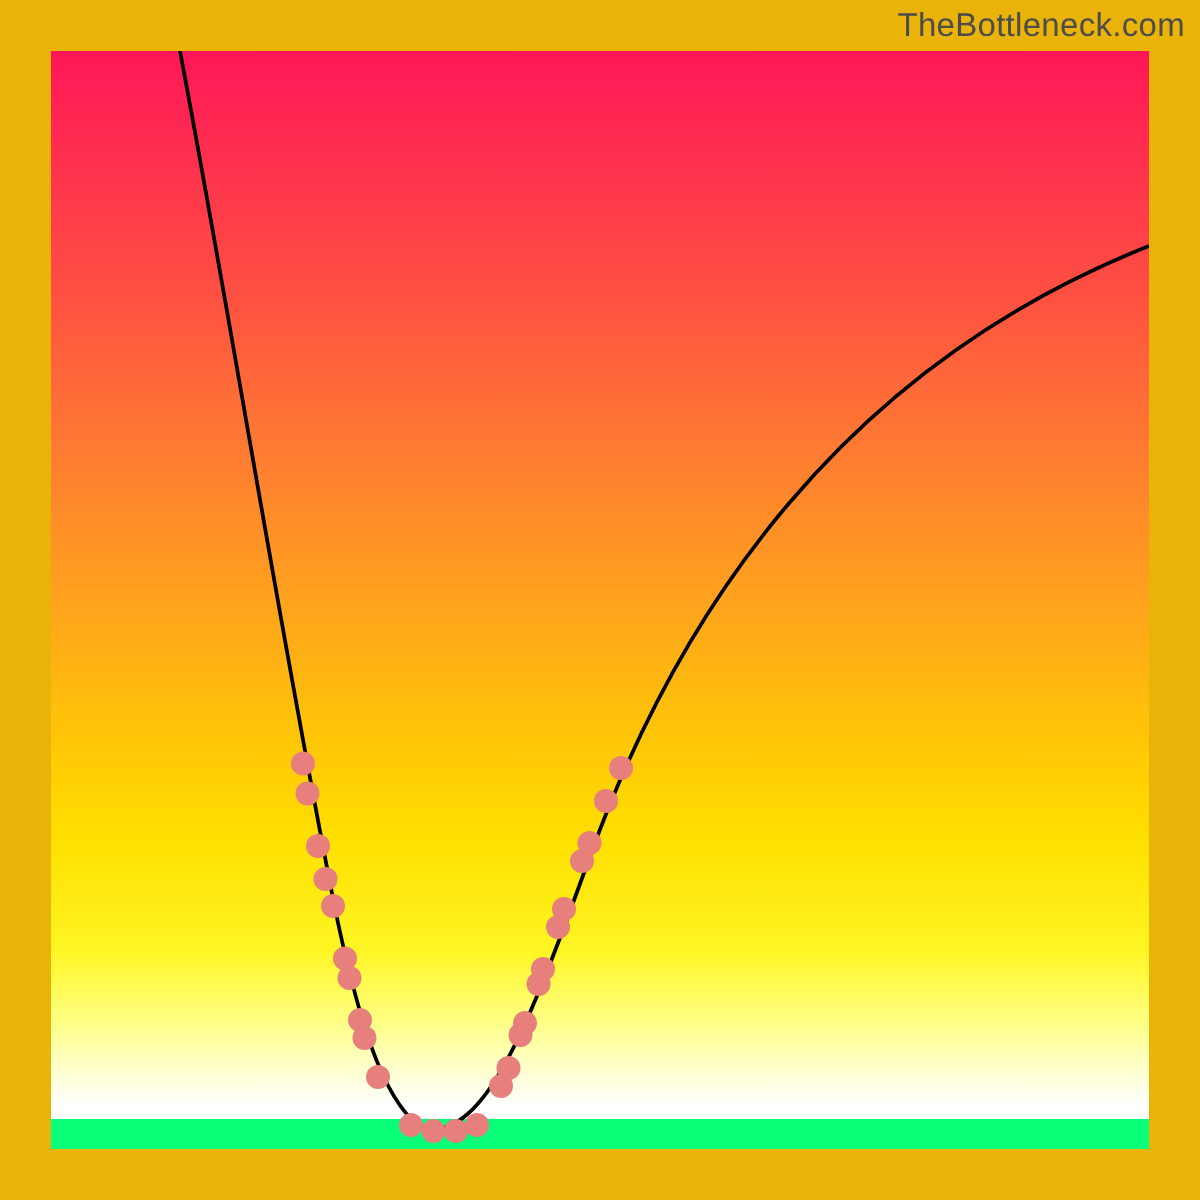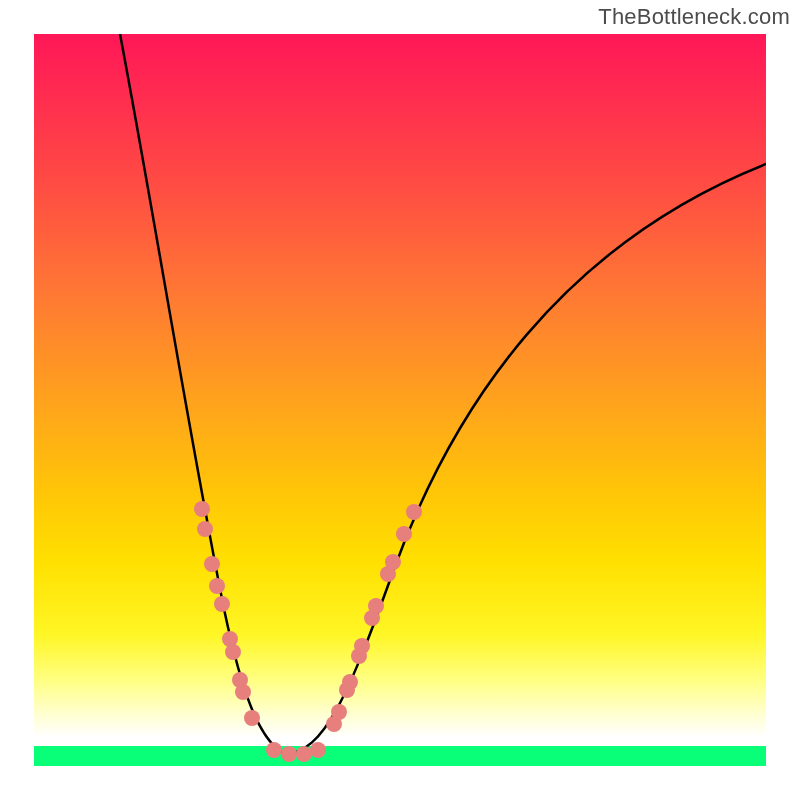--- a/index.html
+++ b/index.html
@@ -8,21 +8,21 @@
     width: 800px;
     height: 800px;
     background: #000;
     font-family: Arial, Helvetica, sans-serif;
     overflow: hidden;
   }
   .stage {
     position: relative;
     width: 800px;
     height: 800px;
-    background: #ffffff;
+    background: #eab308;
   }
   .watermark {
     position: absolute;
     top: 4px;
     right: 10px;
     color: #4c4c4c;
     font-size: 22px;
     font-weight: 500;
     letter-spacing: 0.2px;
     z-index: 5;

